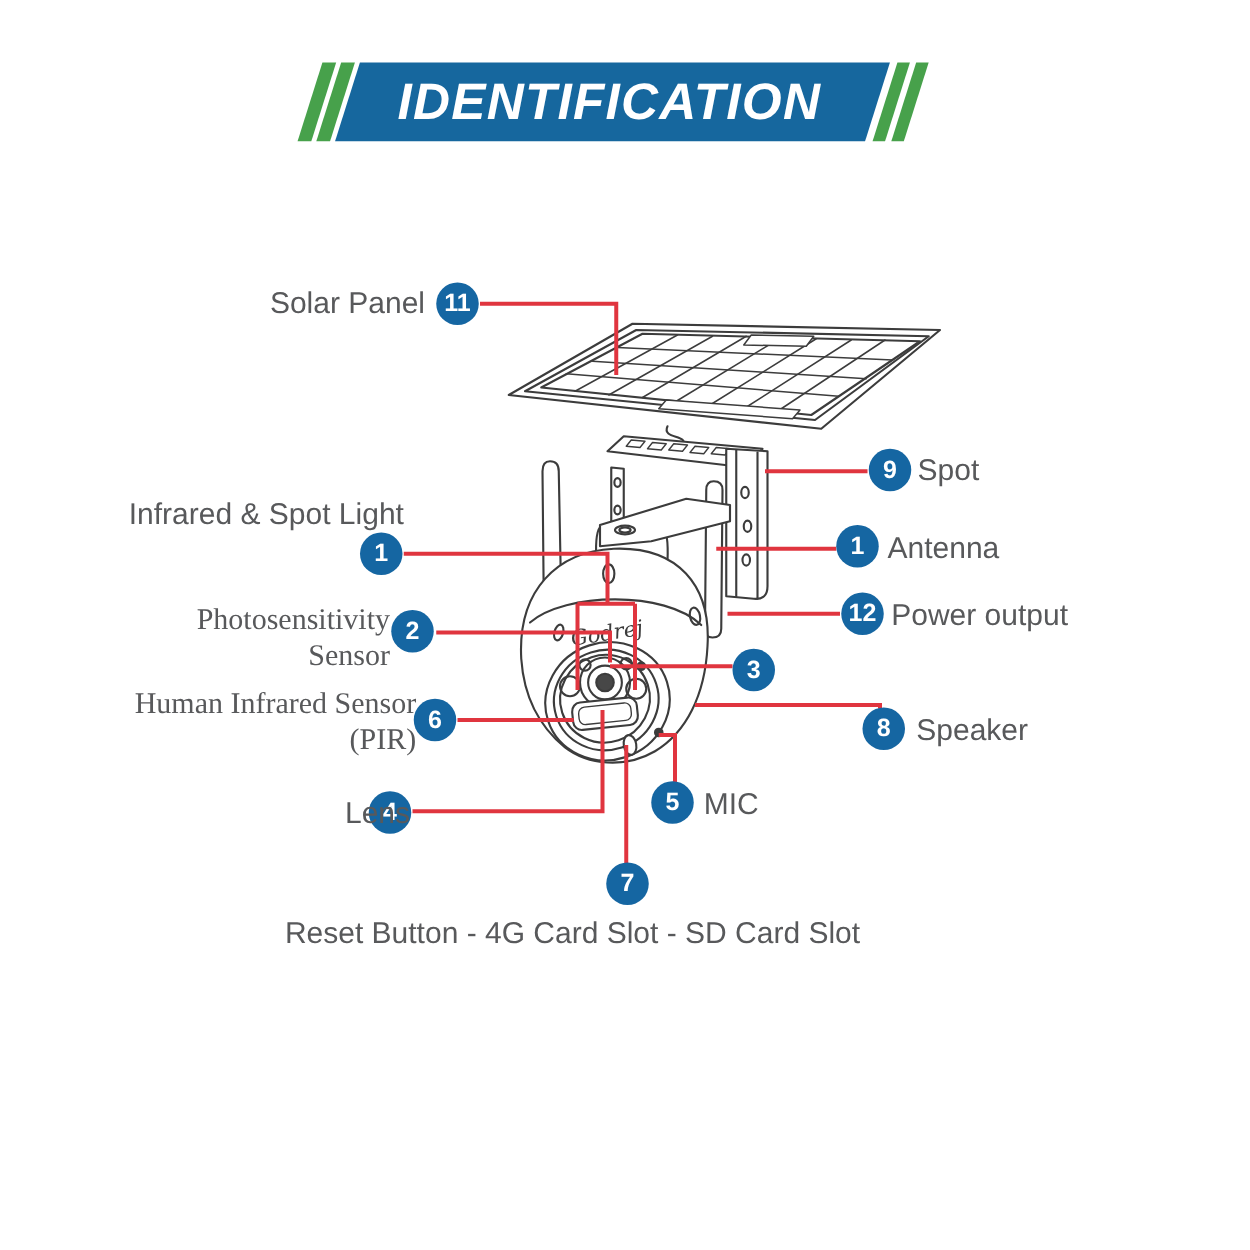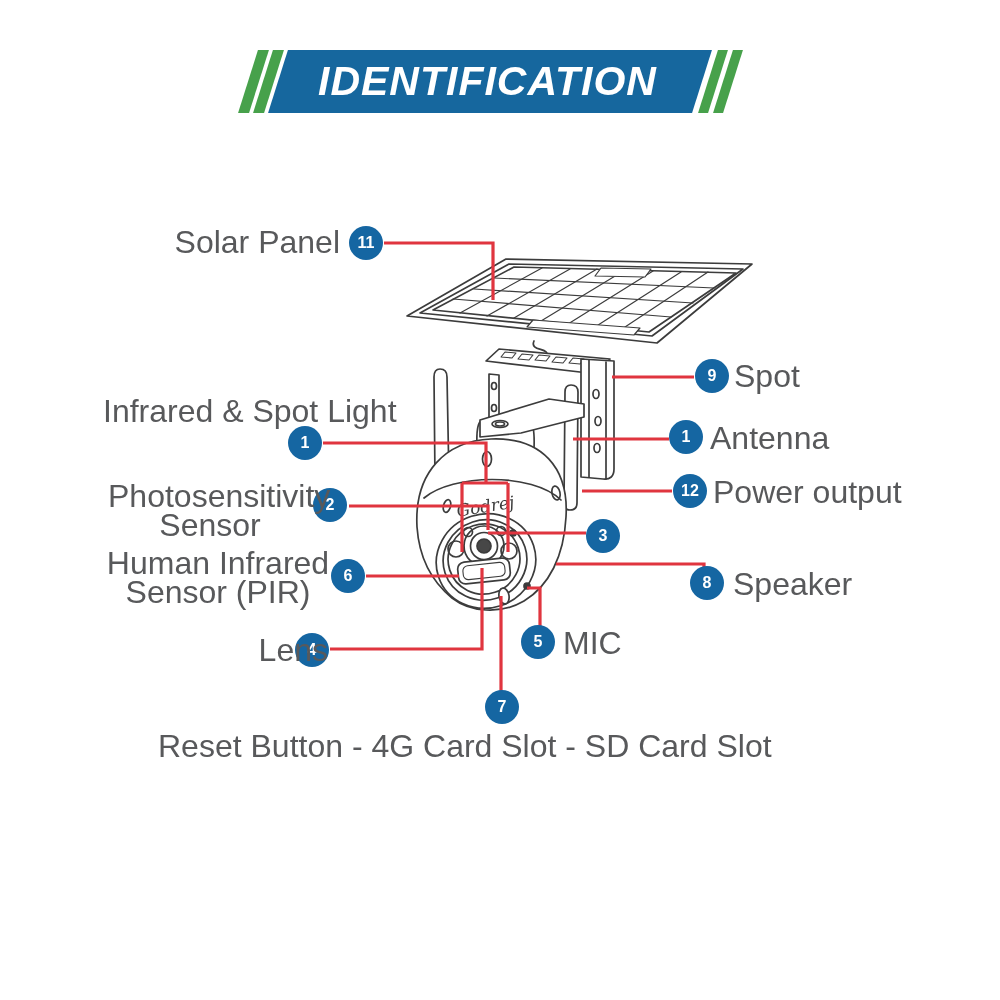--- a/index.html
+++ b/index.html
@@ -22,29 +22,29 @@
     position:absolute;top:50px;width:11px;height:63px;background:#47a14b;
     transform:skewX(-17.5deg);
   }
   .stripe.s1{left:248px;} .stripe.s2{left:263px;}
   .stripe.s3{left:708px;width:10px;} .stripe.s4{left:723px;width:10px;}
   
   svg.art{position:absolute;left:0;top:0;width:1000px;height:1000px;}
   
   .co{
     position:absolute;width:34px;height:34px;border-radius:50%;
-    background:#1566a2;color:#ffffff;font-size:16px;font-weight:bold;
+    background:#1566a2;color:#ffffff;font-size:20px;font-weight:bold;
     display:flex;align-items:center;justify-content:center;
     transform:translate(-50%,-50%);line-height:1;
   }
   
   .lbl{
-    position:absolute;color:#58595b;font-size:32px;line-height:29px;white-space:nowrap;
-  }
-  .lbl.wrap{white-space:normal;text-align:center;}
+    position:absolute;color:#58595b;font-size:24px;line-height:29px;white-space:nowrap;
+  }
+  .lbl.wrap{white-space:normal;text-align:right;font-family:Liberation Serif, serif;}
   .lbl.center{text-align:center;white-space:nowrap;}
   .note{
     position:absolute;left:10px;top:777px;width:980px;text-align:center;
     color:#3f3f41;font-size:21px;
   }
 </style>
 </head>
 <body>
 
 <div class="stage">

